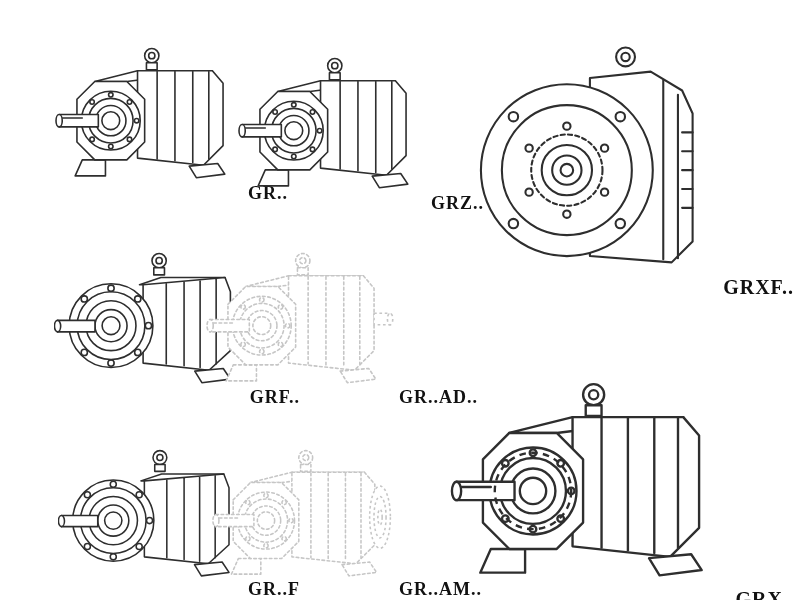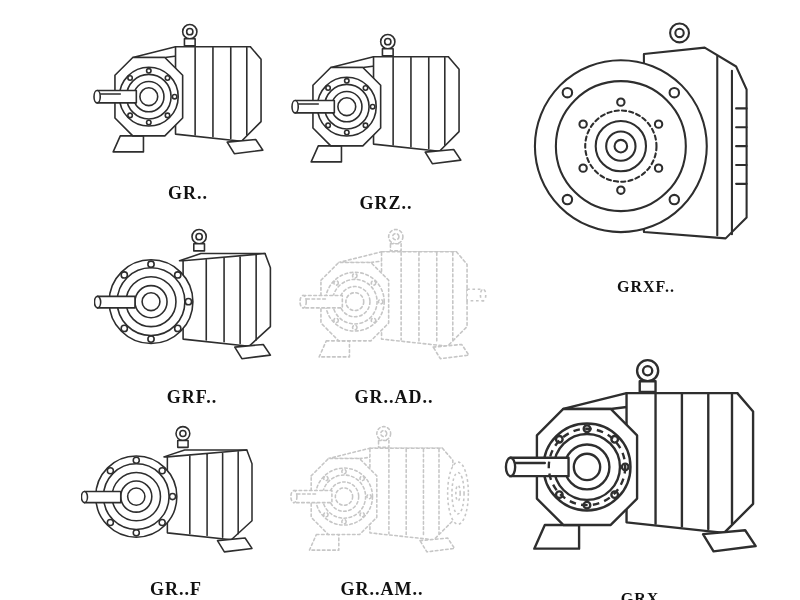--- a/index.html
+++ b/index.html
@@ -2,30 +2,30 @@
 <html><head>
 <meta charset="utf-8">
 <style>
   html,body{margin:0;padding:0;}
   body{
     width:800px;height:600px;position:relative;overflow:hidden;
     background:#ffffff;
     font-family:"Liberation Serif","DejaVu Serif",serif;
   }
   .cell{
-    position:absolute;display:flex;flex-direction:column;
-    align-items:center;justify-content:flex-end;margin:0;
+    position:absolute;display:flex;flex-direction:row;
+    align-items:flex-end;justify-content:flex-end;margin:0;
   }
   .drawing{color:#2e2e2e;display:block;}
   .drawing.phantom{color:#c6c6c6;stroke-dasharray:3 3;}
   .label{
     font-weight:700;font-size:18px;line-height:22px;color:#111;
     text-align:center;letter-spacing:1px;white-space:nowrap;margin-top:2px;
   }
-  .label.big{font-size:16px;}
+  .label.big{font-size:20px;}
   svg{overflow:visible;}
 </style>
 </head>
 <body>
 
 <svg width="0" height="0" style="position:absolute" aria-hidden="true">
   <defs>
     <symbol id="gb-shaft" viewBox="0 0 220 170">
       <g fill="none" stroke="currentColor" stroke-width="1.8" stroke-linejoin="round" stroke-linecap="round">
         <circle cx="112" cy="15" r="8"></circle>
@@ -135,39 +135,39 @@
   <figcaption class="label">GRZ..</figcaption>
 </figure>
 
 <figure class="cell" style="left:498px;top:0px;width:296px;height:298px">
   <svg class="drawing" viewBox="0 0 240 250" width="262" height="262">
       <use href="#gb-front"></use>
     </svg>
   <figcaption class="label big">GRXF..</figcaption>
 </figure>
 
-<figure class="cell" style="left:92px;top:208px;width:200px;height:200px">
+<figure class="cell" style="left:100px;top:208px;width:200px;height:200px">
   <svg class="drawing" viewBox="0 0 220 170" width="196" height="170">
       <use href="#gb-flange"></use>
     </svg>
   <figcaption class="label">GRF..</figcaption>
 </figure>
 
-<figure class="cell" style="left:294px;top:208px;width:200px;height:200px">
+<figure class="cell" style="left:278px;top:208px;width:200px;height:200px">
   <svg class="drawing phantom" viewBox="0 0 220 170" width="196" height="170">
     <use href="#gb-shaft"></use>
     <g fill="none" stroke="currentColor" stroke-width="1.8">
       <rect x="192" y="74" width="18" height="13" fill="#fff"></rect>
       <ellipse cx="210" cy="80.5" rx="3" ry="6.5" fill="#fff"></ellipse>
     </g>
   </svg>
   <figcaption class="label">GR..AD..</figcaption>
 </figure>
 
-<figure class="cell" style="left:76px;top:408px;width:200px;height:192px">
+<figure class="cell" style="left:100px;top:408px;width:200px;height:192px">
   <svg class="drawing" viewBox="0 0 220 170" width="190" height="164">
       <use href="#gb-flange"></use>
     </svg>
   <figcaption class="label">GR..F</figcaption>
 </figure>
 
 <figure class="cell" style="left:282px;top:408px;width:200px;height:192px">
   <svg class="drawing phantom" viewBox="0 0 220 170" width="190" height="164">
     <use href="#gb-shaft"></use>
     <g fill="none" stroke="currentColor" stroke-width="1.8">

